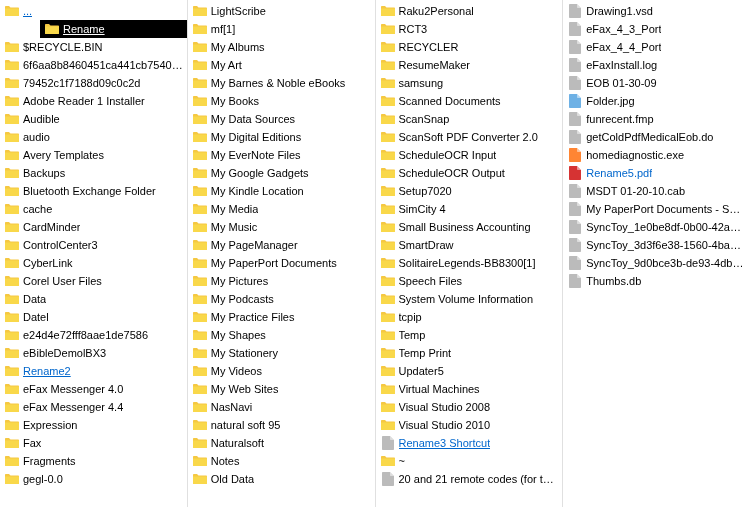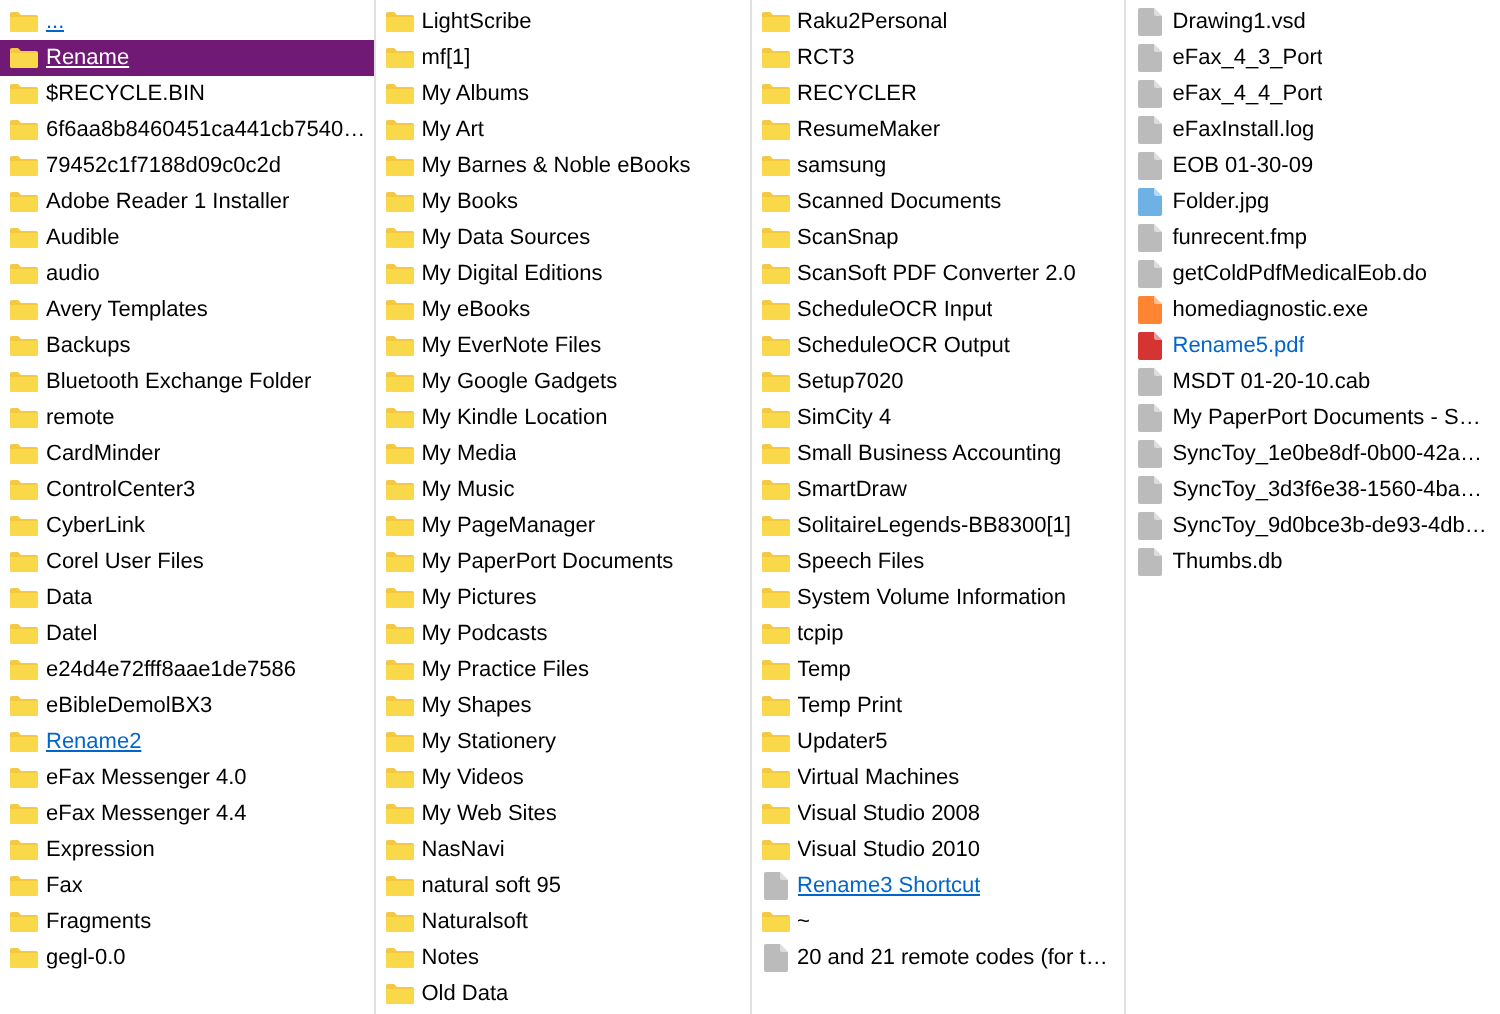--- a/index.html
+++ b/index.html
@@ -28,22 +28,23 @@
     }
     .file-item {
       display: flex;
       align-items: center;
       padding: 1px 4px;
       cursor: pointer;
       white-space: nowrap;
       overflow: hidden;
     }
     .file-item.selected {
-      background: #701a75;
+      background: #000000;
       color: white;
+      margin-left: 40px;
     }
     .icon {
       width: 16px;
       height: 16px;
       margin-right: 3px;
       flex-shrink: 0;
       display: inline-flex;
       align-items: center;
       justify-content: center;
       font-size: 11px;
@@ -159,21 +160,21 @@
         </span>
         <span class="label">Bluetooth Exchange Folder</span>
       </div>
       <div class="file-item">
         <span class="icon">
           <svg width="14" height="12" viewBox="0 0 14 12" fill="none">
     <path d="M0 2C0 1.4 0.4 1 1 1H4L5.5 2.5H13C13.6 2.5 14 2.9 14 3.5V10C14 10.6 13.6 11 13 11H1C0.4 11 0 10.6 0 10V2Z" fill="#f5c842"></path>
     <path d="M0 3.5H14V10C14 10.6 13.6 11 13 11H1C0.4 11 0 10.6 0 10V3.5Z" fill="#f9d84a"></path>
   </svg>
         </span>
-        <span class="label">remote</span>
+        <span class="label">cache</span>
       </div>
       <div class="file-item">
         <span class="icon">
           <svg width="14" height="12" viewBox="0 0 14 12" fill="none">
     <path d="M0 2C0 1.4 0.4 1 1 1H4L5.5 2.5H13C13.6 2.5 14 2.9 14 3.5V10C14 10.6 13.6 11 13 11H1C0.4 11 0 10.6 0 10V2Z" fill="#f5c842"></path>
     <path d="M0 3.5H14V10C14 10.6 13.6 11 13 11H1C0.4 11 0 10.6 0 10V3.5Z" fill="#f9d84a"></path>
   </svg>
         </span>
         <span class="label">CardMinder</span>
       </div>
@@ -379,29 +380,20 @@
         </span>
         <span class="label">My Digital Editions</span>
       </div>
       <div class="file-item">
         <span class="icon">
           <svg width="14" height="12" viewBox="0 0 14 12" fill="none">
     <path d="M0 2C0 1.4 0.4 1 1 1H4L5.5 2.5H13C13.6 2.5 14 2.9 14 3.5V10C14 10.6 13.6 11 13 11H1C0.4 11 0 10.6 0 10V2Z" fill="#f5c842"></path>
     <path d="M0 3.5H14V10C14 10.6 13.6 11 13 11H1C0.4 11 0 10.6 0 10V3.5Z" fill="#f9d84a"></path>
   </svg>
         </span>
-        <span class="label">My eBooks</span>
-      </div>
-      <div class="file-item">
-        <span class="icon">
-          <svg width="14" height="12" viewBox="0 0 14 12" fill="none">
-    <path d="M0 2C0 1.4 0.4 1 1 1H4L5.5 2.5H13C13.6 2.5 14 2.9 14 3.5V10C14 10.6 13.6 11 13 11H1C0.4 11 0 10.6 0 10V2Z" fill="#f5c842"></path>
-    <path d="M0 3.5H14V10C14 10.6 13.6 11 13 11H1C0.4 11 0 10.6 0 10V3.5Z" fill="#f9d84a"></path>
-  </svg>
-        </span>
         <span class="label">My EverNote Files</span>
       </div>
       <div class="file-item">
         <span class="icon">
           <svg width="14" height="12" viewBox="0 0 14 12" fill="none">
     <path d="M0 2C0 1.4 0.4 1 1 1H4L5.5 2.5H13C13.6 2.5 14 2.9 14 3.5V10C14 10.6 13.6 11 13 11H1C0.4 11 0 10.6 0 10V2Z" fill="#f5c842"></path>
     <path d="M0 3.5H14V10C14 10.6 13.6 11 13 11H1C0.4 11 0 10.6 0 10V3.5Z" fill="#f9d84a"></path>
   </svg>
         </span>
         <span class="label">My Google Gadgets</span>

